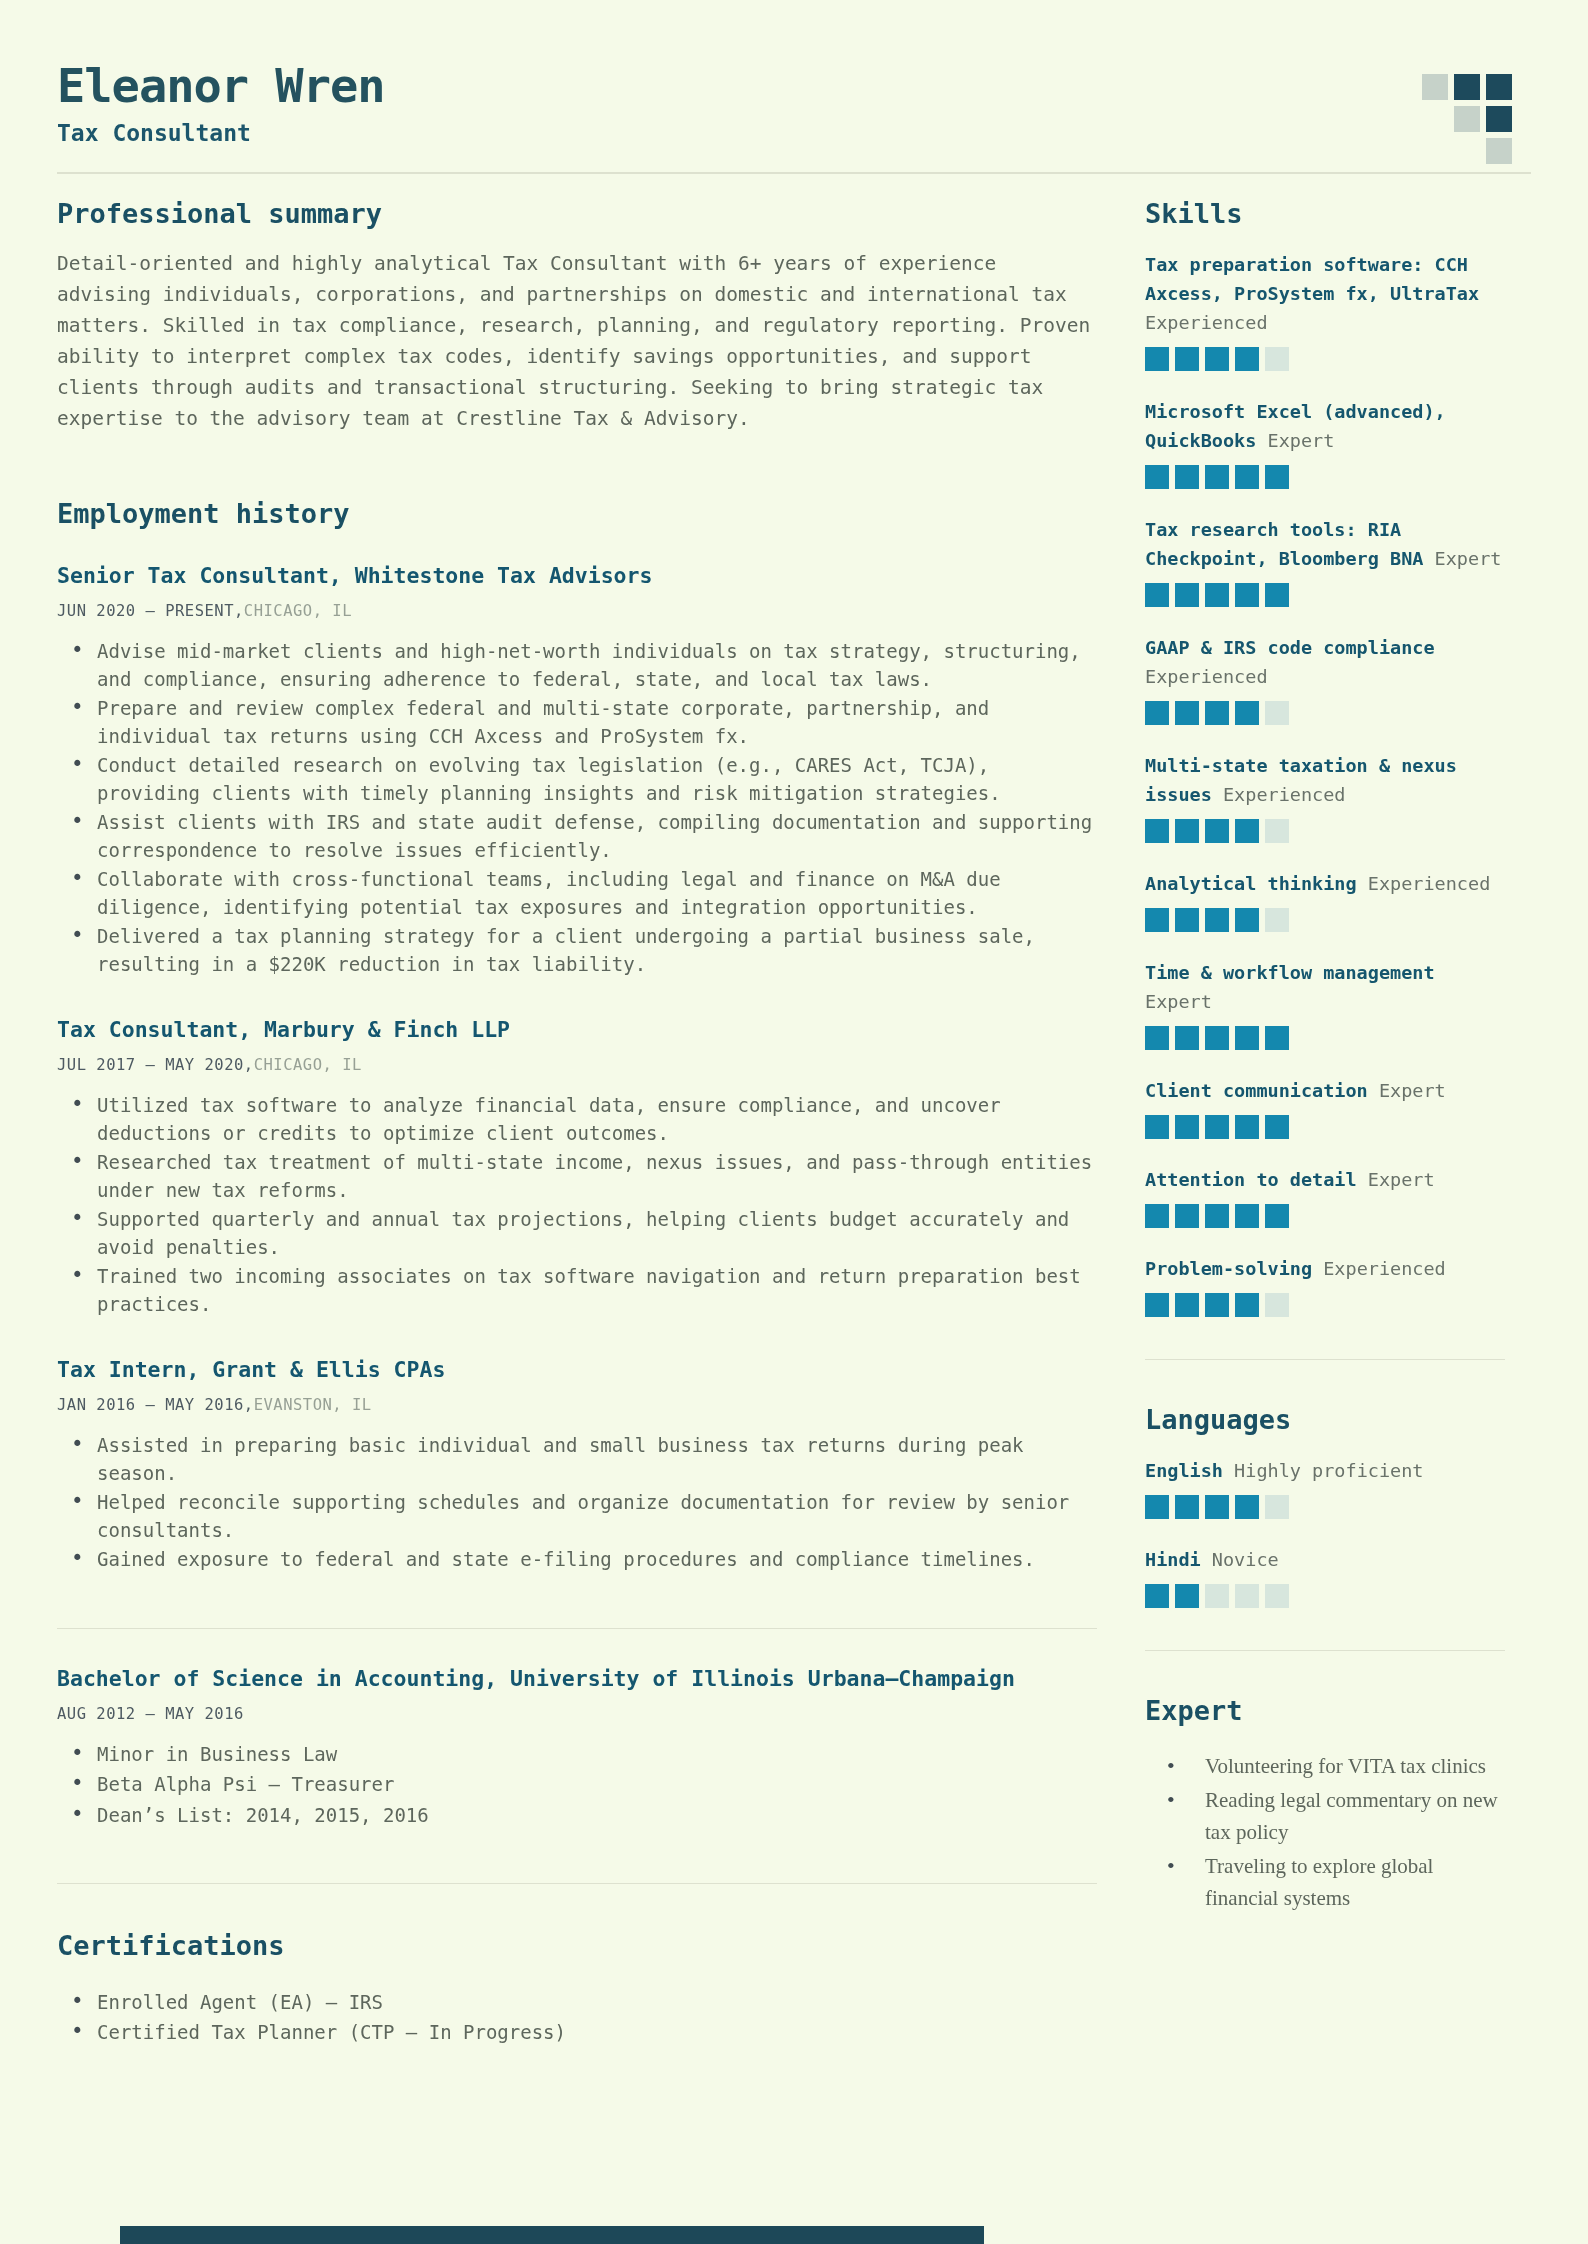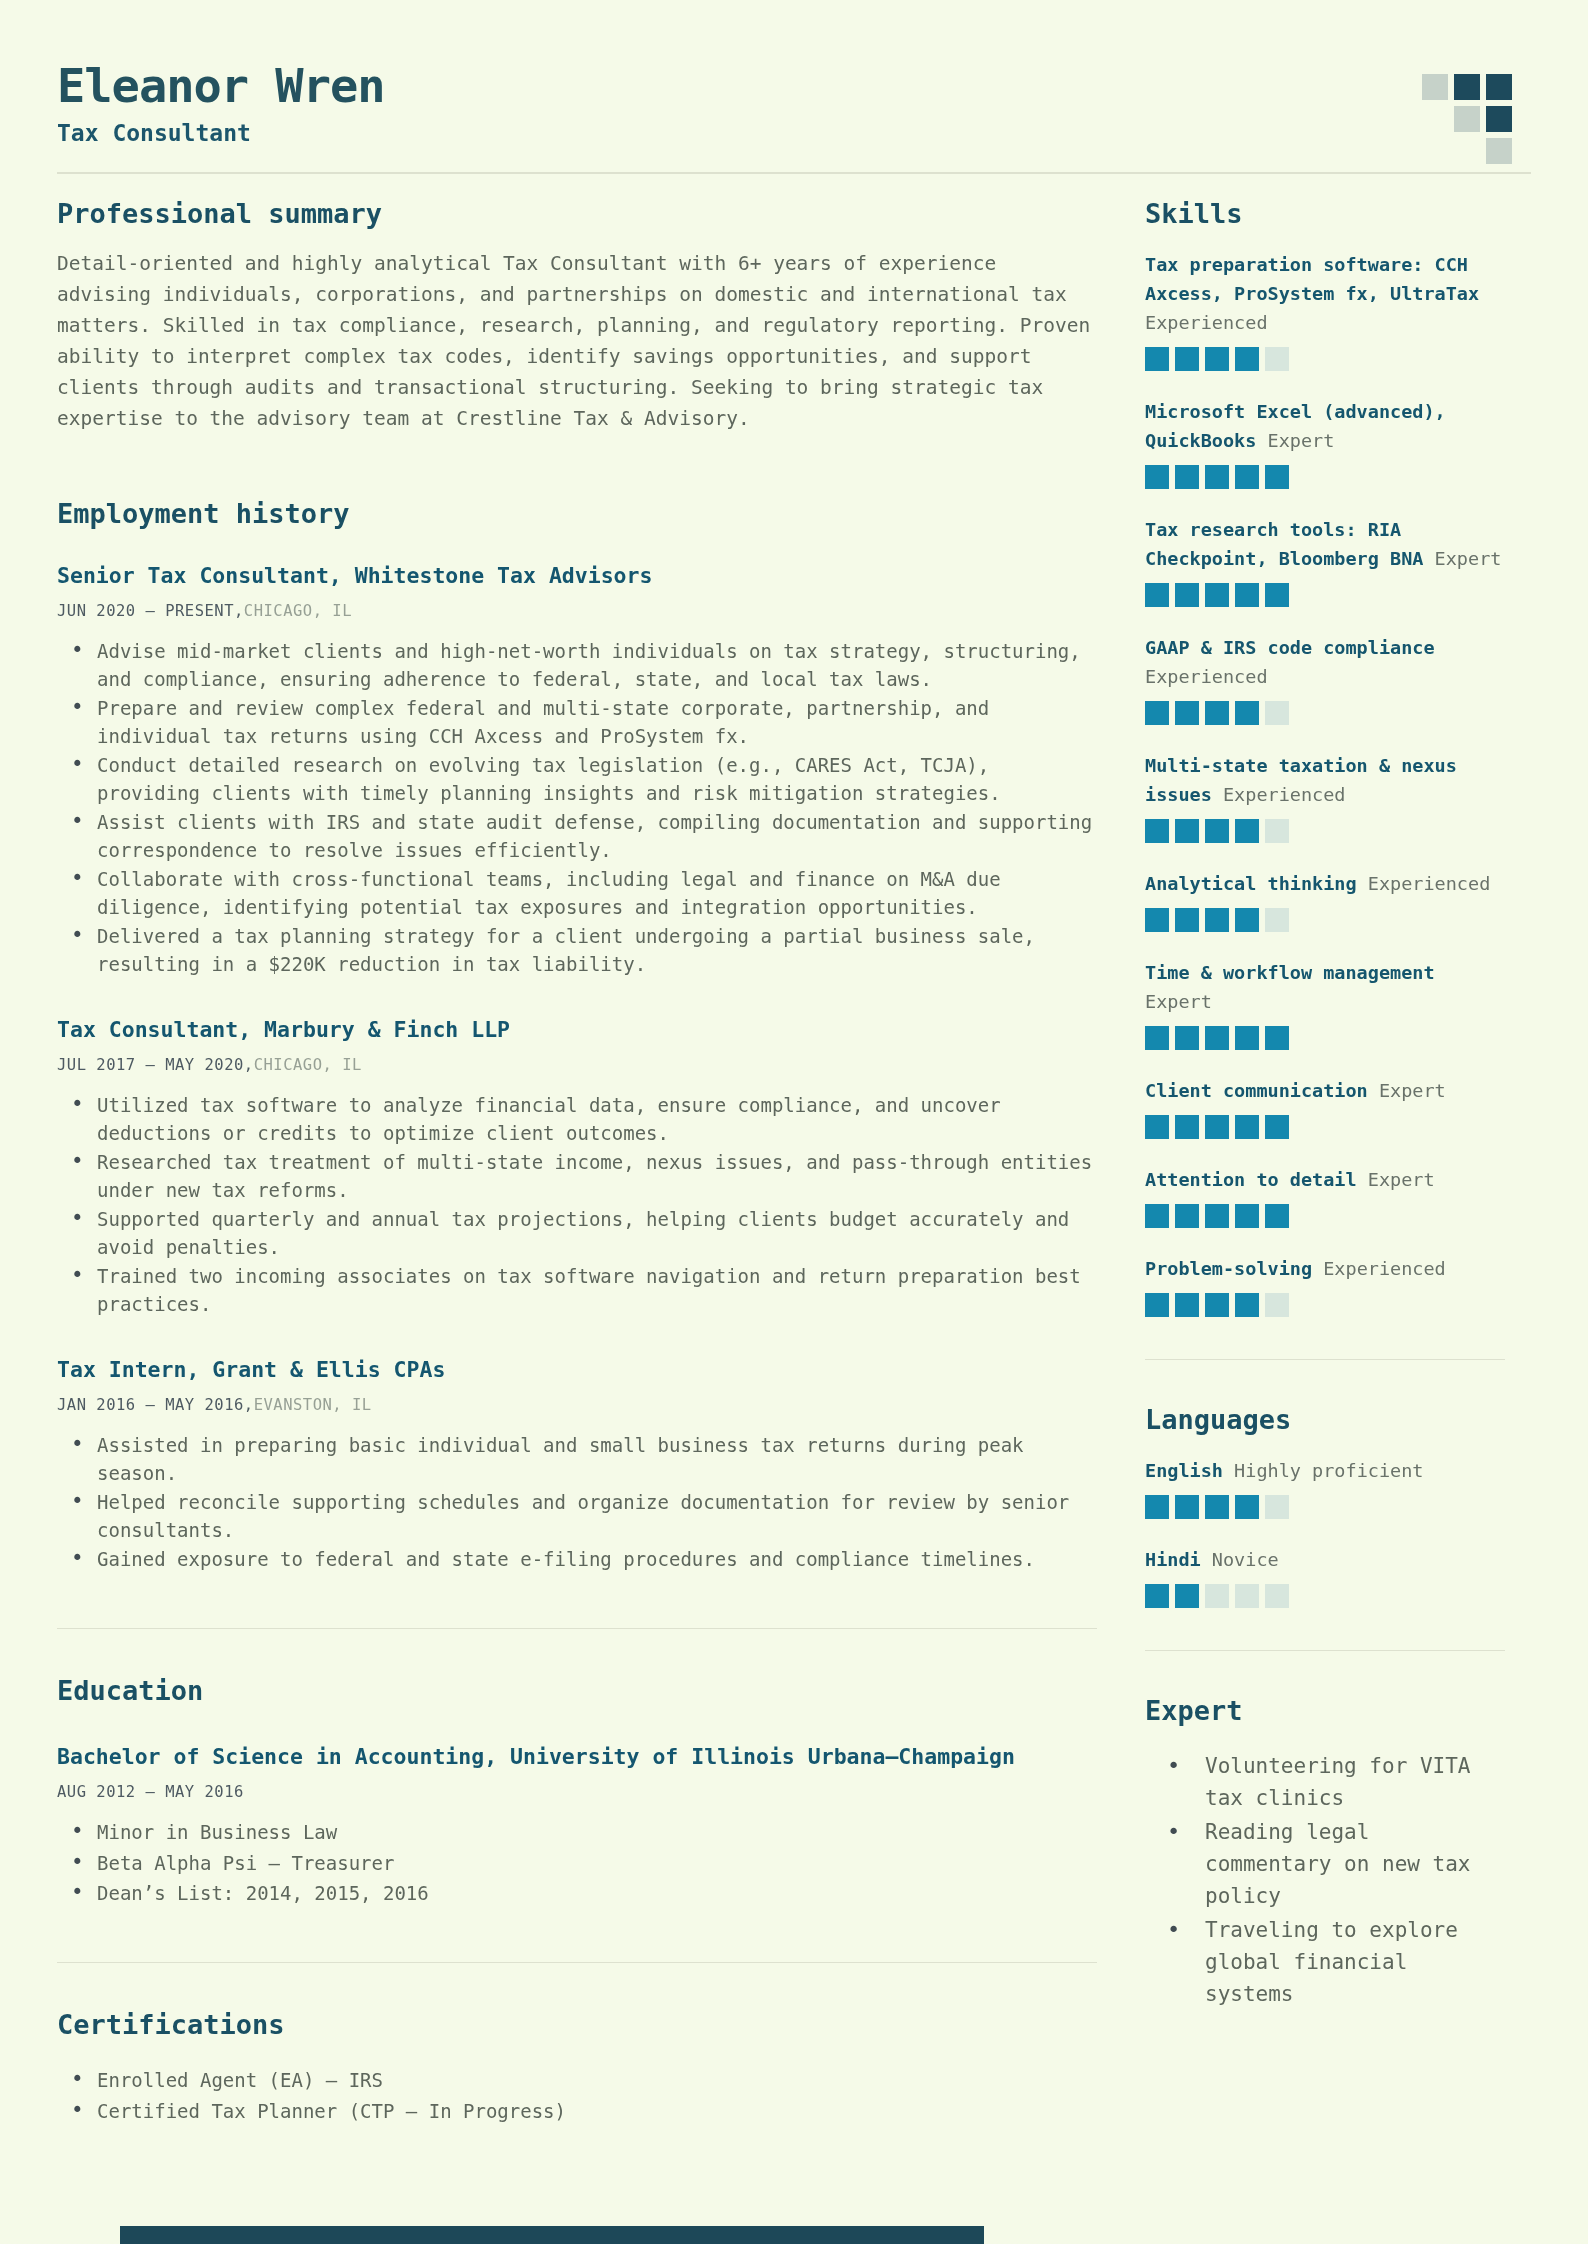--- a/index.html
+++ b/index.html
@@ -49,21 +49,21 @@
   .skill{margin-top:26px;}
   .skill:first-of-type{margin-top:20px;}
   .skill p{font-size:18.5px;line-height:29px;margin:0;}
   .skill .sname{font-weight:bold;color:#15566e;}
   .skill .slevel{color:#69726a;}
   .bar{display:flex;gap:6px;margin-top:10px;}
   .cell{width:24px;height:24px;background:#d7e6dd;}
   .cell.on{background:#1488ae;}
   .side-rule{border:none;border-top:1.5px solid #dde1cf;margin:42px 0 0;}
   .side-section h2{margin-top:44px;}
-  ul.hobby-list{margin:22px 0 16px;padding:0;list-style:none;}
+  ul.hobby-list{margin:22px 0 16px;padding:0;list-style:none;font-family:Liberation Serif, serif;}
   ul.hobby-list li{font-size:21px;line-height:32px;padding-left:60px;position:relative;margin:0 0 2px;color:#5d665c;}
   ul.hobby-list li::before{content:"\2022";position:absolute;left:22px;top:0;color:#414c52;font-size:22px;}
   
   .footer-bar{position:absolute;left:120px;bottom:0;width:864px;height:18px;background:#1d4858;}
 </style>
 </head>
 <body>
 
 <div class="page">
 
@@ -128,21 +128,20 @@
                 <li>Helped reconcile supporting schedules and organize documentation for review by senior consultants.</li>
                 <li>Gained exposure to federal and state e-filing procedures and compliance timelines.</li>
               </ul>
             </div>
           </div>
       </section>
 
       <hr class="sect-rule">
 
       <section class="edu">
-        <h2>Education</h2>
         <h3>Bachelor of Science in Accounting, University of Illinois Urbana–Champaign</h3>
         <p class="meta">AUG 2012 – MAY 2016</p>
         <ul class="bullets spaced" id="edu-bullets">
             <li>Minor in Business Law</li>
             <li>Beta Alpha Psi – Treasurer</li>
             <li>Dean’s List: 2014, 2015, 2016</li>
           </ul>
       </section>
 
       <hr class="sect-rule">

